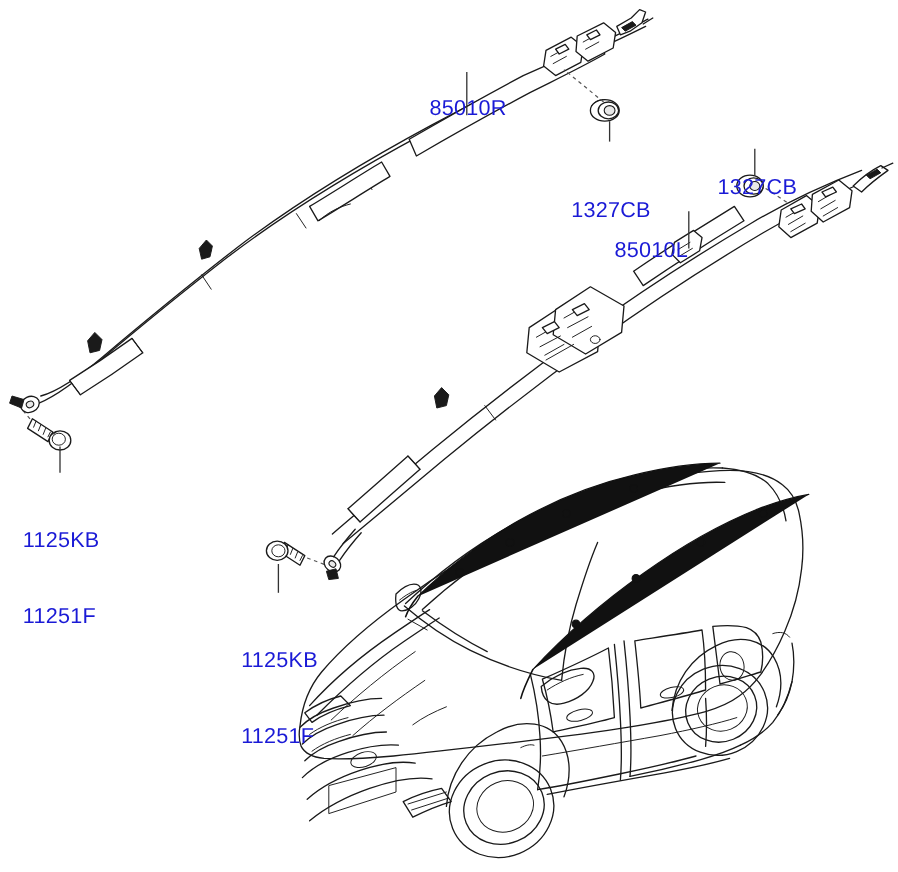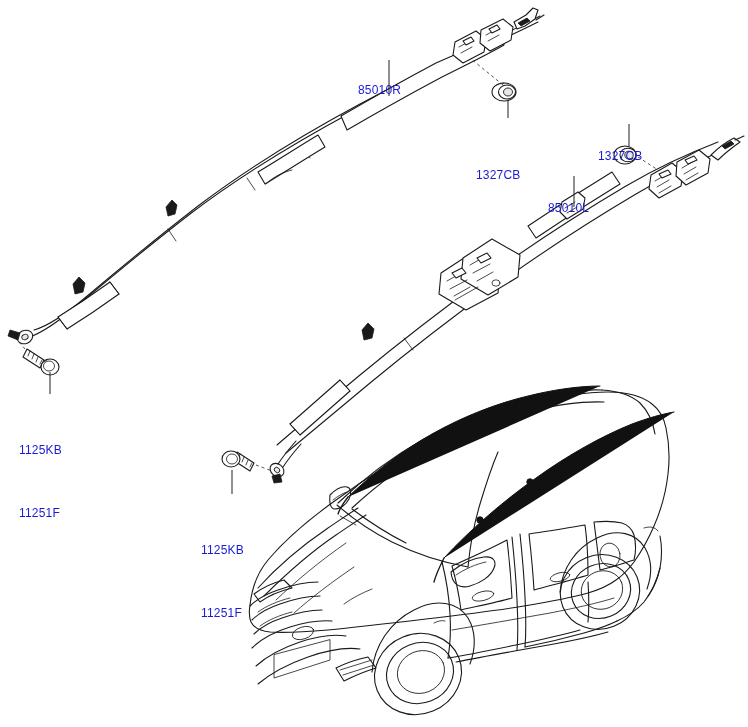--- a/index.html
+++ b/index.html
@@ -23,21 +23,21 @@
     left: 0;
     top: 0;
     width: 748px;
     height: 727px;
     display: block;
   }
   .part-label {
     position: absolute;
     color: #1a1ad6;
     font-family: "Liberation Sans", sans-serif;
-    font-size: 12px;
+    font-size: 18px;
     font-weight: 400;
     letter-spacing: 0.2px;
     line-height: 21px;
     white-space: pre;
     user-select: none;
   }
   .part-label .lbl-line {
     display: block;
   }
 </style>
@@ -380,21 +380,21 @@
   </div>
 
   <div class="part-label" style="left:476px; top:123px;">
     <span class="lbl-line">1327CB</span>
   </div>
 
   <div class="part-label" style="left:598px; top:104px;">
     <span class="lbl-line">1327CB</span>
   </div>
 
-  <div class="part-label" style="left:548px; top:156px;">
+  <div class="part-label" style="left:512px; top:156px;">
     <span class="lbl-line">85010L</span>
   </div>
 
   <div class="part-label" style="left:19px; top:398px;">
     <span class="lbl-line">1125KB</span>
     <span class="lbl-line">11251F</span>
   </div>
 
   <div class="part-label" style="left:201px; top:498px;">
     <span class="lbl-line">1125KB</span>

